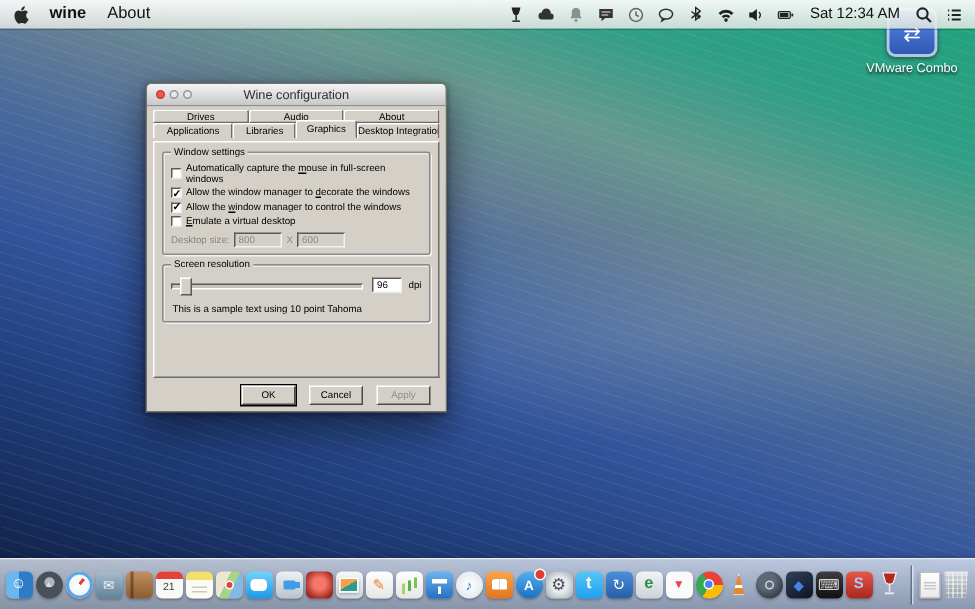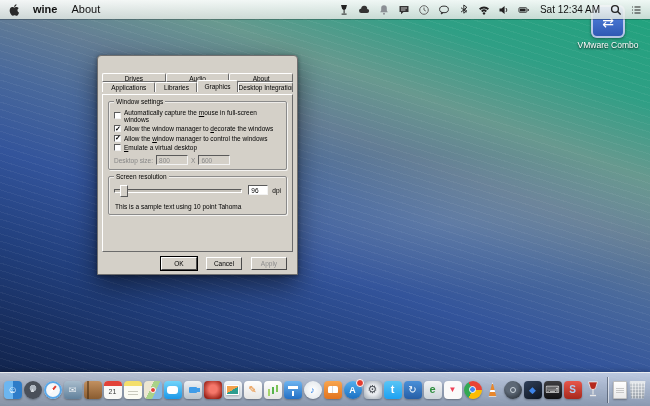--- a/index.html
+++ b/index.html
@@ -247,20 +247,26 @@
       </span>
     </div>
   </div>
 
   <div class="desk-icon vmware">
     <div class="vm-badge">⇄</div>
     <div class="di-label">VMware Combo</div>
   </div>
 
   <div class="winecfg">
+    <div class="titlebar">
+      <span class="tl red"></span>
+      <span class="tl dim"></span>
+      <span class="tl dim"></span>
+      <span class="wtitle">Wine configuration</span>
+    </div>
     <div class="winbody">
       <div class="tabs">
         <div class="tabrow r1" id="tabrow1">
             <div class="tab">Drives</div>
             <div class="tab">Audio</div>
             <div class="tab">About</div>
           </div>
         <div class="tabrow r2" id="tabrow2">
             <div class="tab" style="width: 28%;">Applications</div>
             <div class="tab" style="width: 22%;">Libraries</div>

